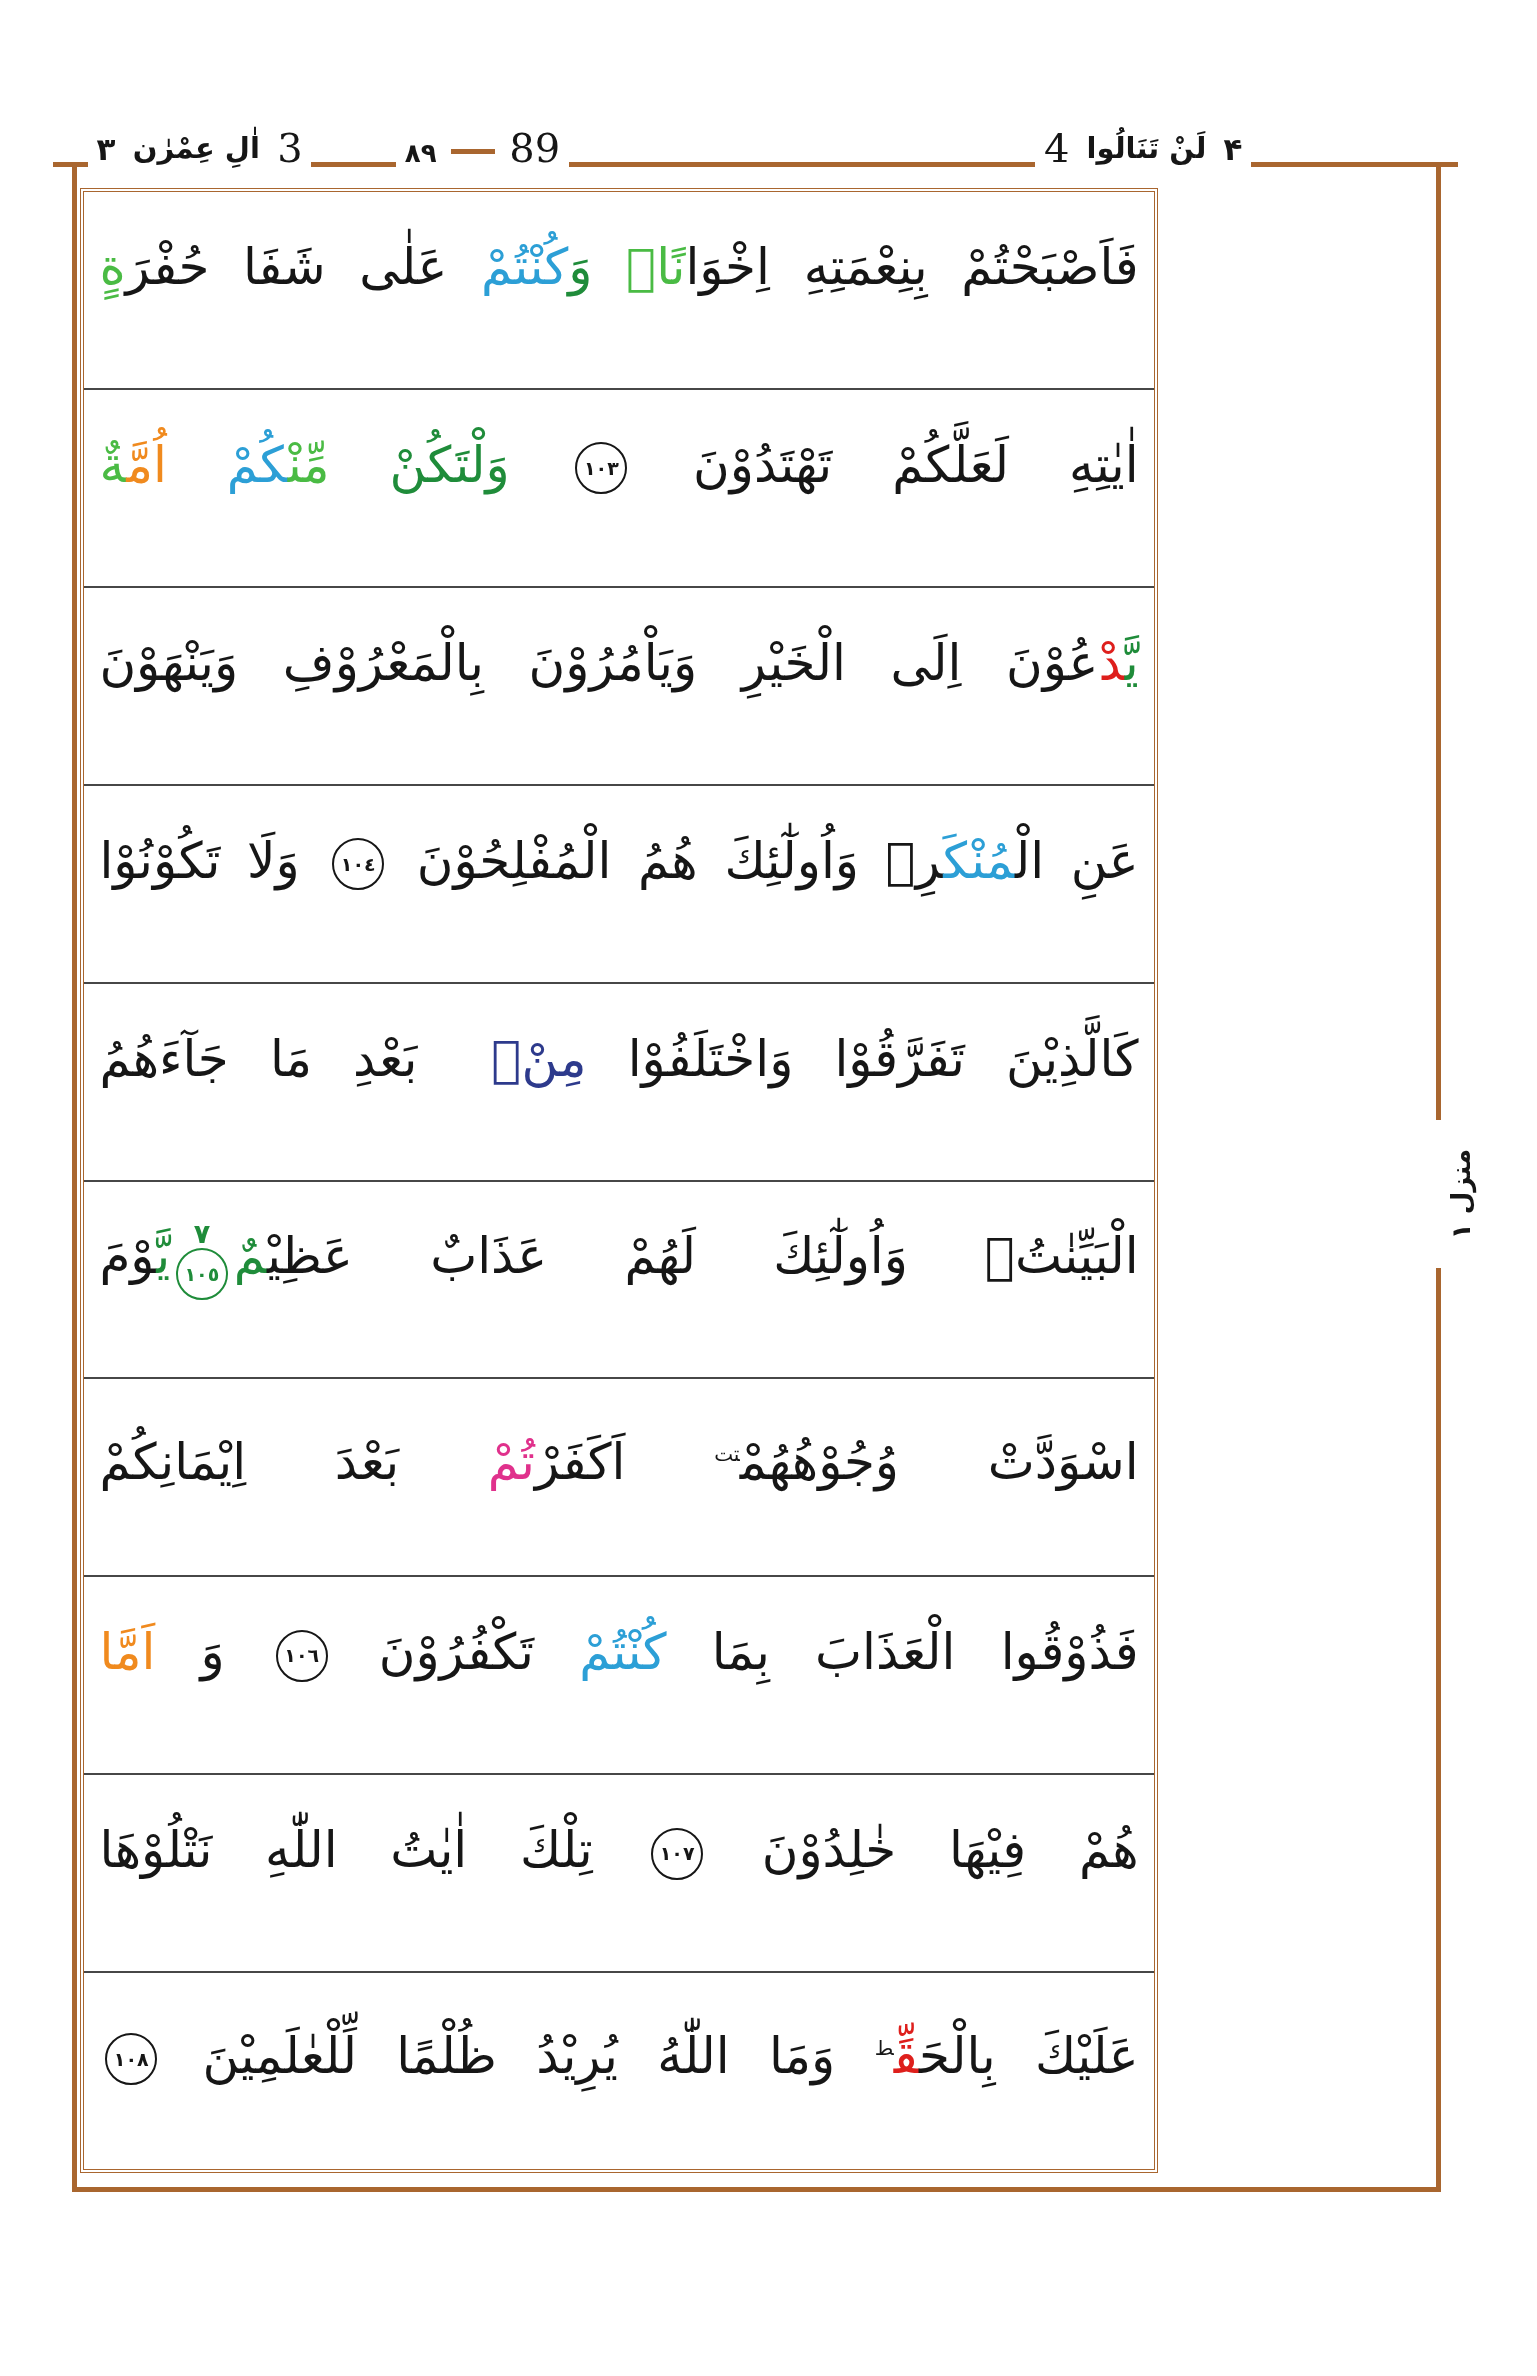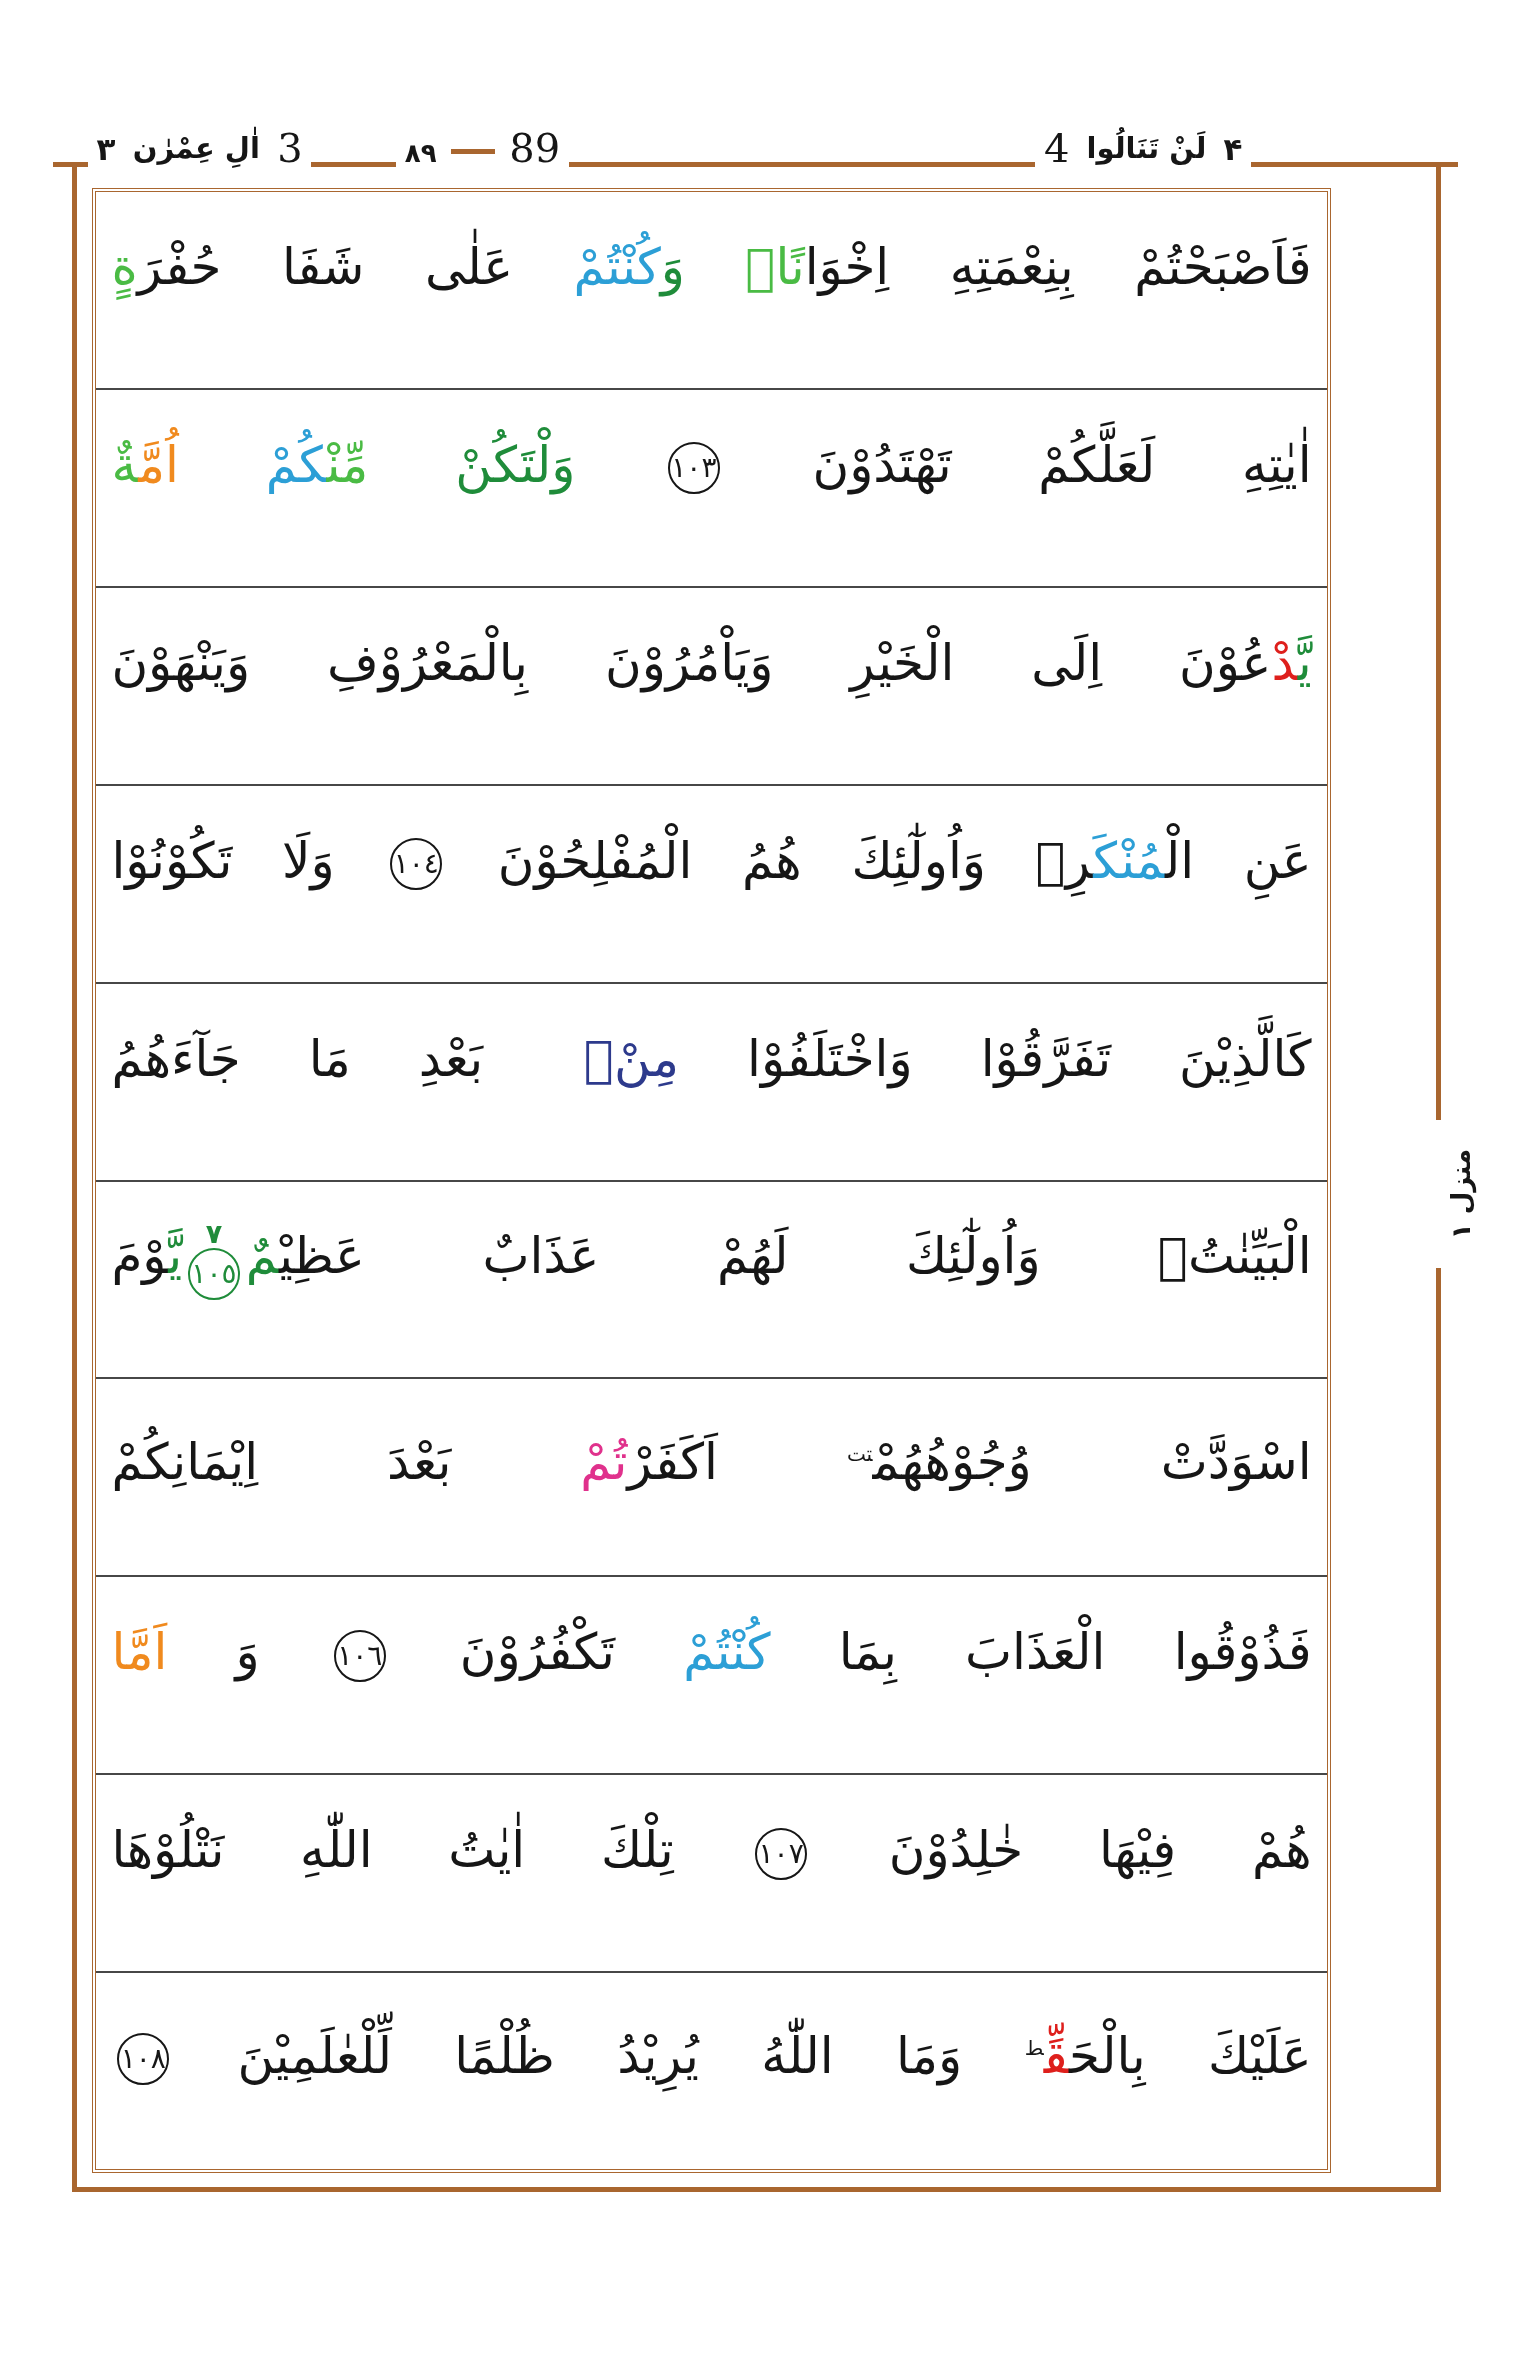--- a/index.html
+++ b/index.html
@@ -29,21 +29,21 @@
   .h-lat{font-family:"DejaVu Serif", serif;font-size:40px;padding-bottom:1px;}
   .h-page-ar{font-size:26px;font-weight:bold;padding-bottom:2.9px;}
   .h-dash{width:44px;height:4.8px;background:var(--frame);margin:0 5.8px 15.4px 5.8px;}
 
   
   .outer-frame{
     position:absolute;left:72px;top:163px;width:1369px;height:2029px;
     border:5.8px solid var(--frame);border-top:none;
   }
   .inner-frame{
-    position:absolute;left:92px;top:188px;width:1239px;height:1985px;
+    position:absolute;left:80px;top:188px;width:1078px;height:1985px;
     border:4.8px double var(--frame);background:#fff;
   }
   .rows{
     position:absolute;inset:0;display:flex;flex-direction:column;
   }
   .qrow{
     flex:1 1 0;min-height:0;overflow:visible;
     direction:rtl;text-align:justify;text-align-last:justify;text-justify:inter-word;
     font-size:50px;line-height:146px;padding:1.9px 15.4px 0 15.4px;
     border-bottom:2.9px solid var(--divider);
@@ -55,21 +55,21 @@
 
   .c-k{color:var(--ink);} .c-dgreen{color:var(--dgreen);} .c-green{color:var(--green);}
   .c-blue{color:var(--blue);} .c-navy{color:var(--navy);margin-left:33px;} .c-orange{color:var(--orange);}
   .c-red{color:var(--red);} .c-magenta{color:var(--magenta);}
 
   .mwrap{display:inline-flex;flex-direction:column;align-items:center;vertical-align:middle;margin:0 5.8px;}
   .ruku{font-size:27px;font-weight:bold;line-height:1.05;}
   .mcircle{
     width:52px;height:52px;border:2.9px solid currentColor;border-radius:50%;
     display:inline-flex;align-items:center;justify-content:center;
-    font-size:28px;font-weight:normal;line-height:1;direction:ltr;
+    font-size:19px;font-weight:bold;line-height:1;direction:ltr;
   }
 
   
   .manzil{
     position:absolute;left:1428px;top:1120px;width:67px;height:148px;
     background:#fff;display:flex;align-items:center;justify-content:center;
   }
   .manzil span{
     transform:rotate(-90deg);white-space:nowrap;
     font-size:26px;font-weight:bold;color:var(--ink);

